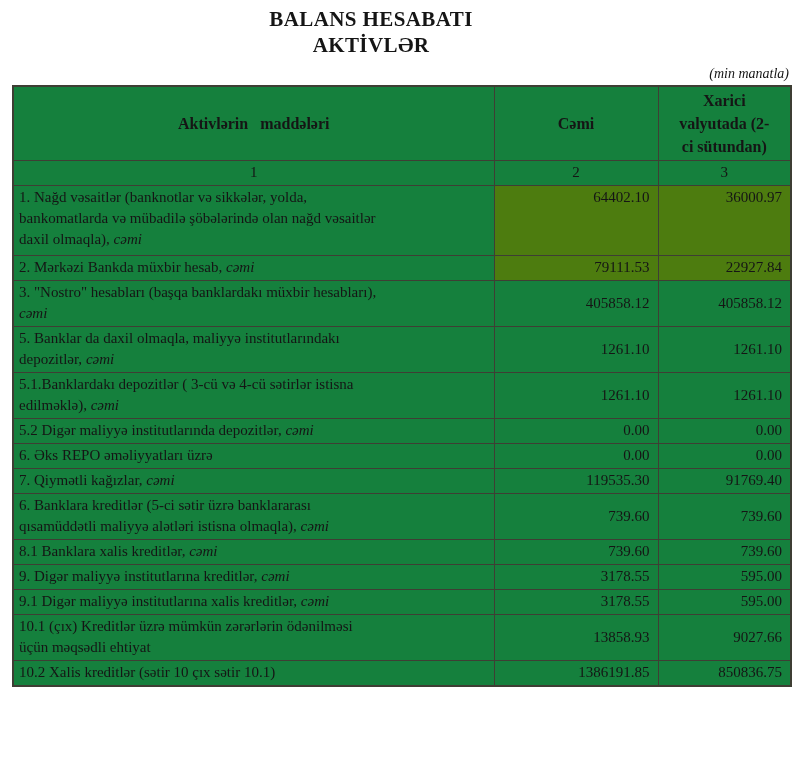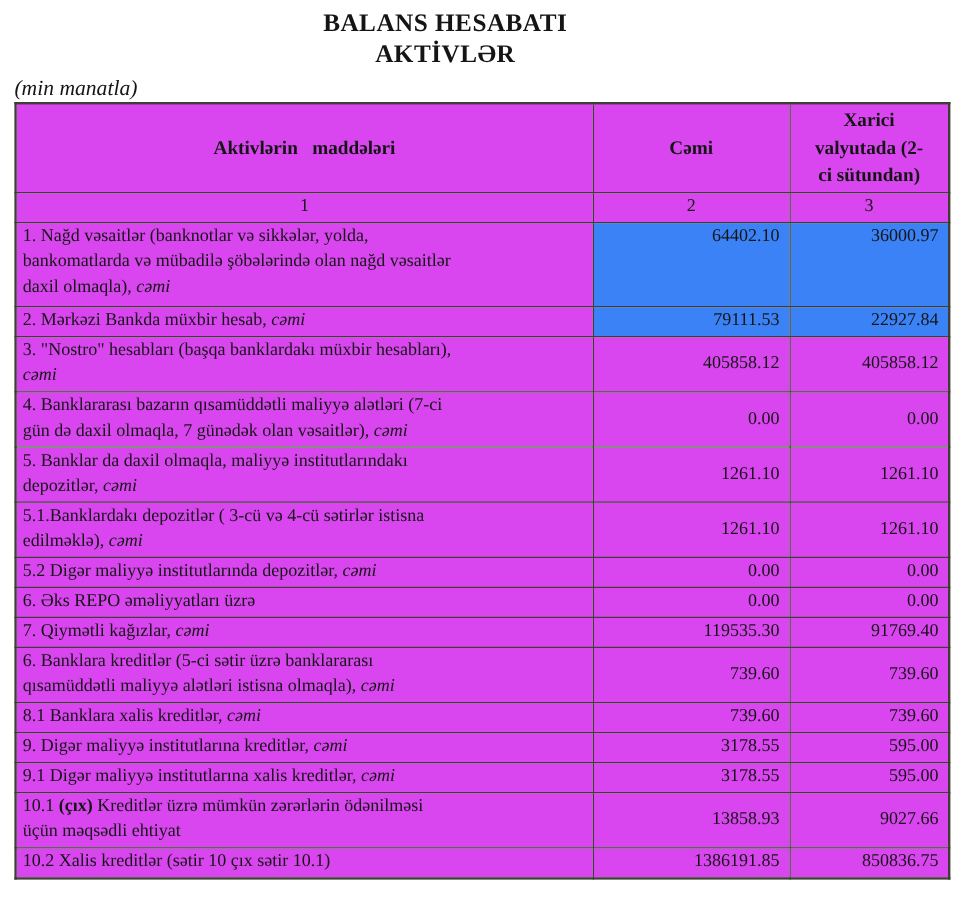--- a/index.html
+++ b/index.html
@@ -16,36 +16,37 @@
   .title-block {
     text-align: center;
     transform: translateX(-30px);
     font-weight: bold;
     font-size: 21px;
     line-height: 26px;
     letter-spacing: 0.4px;
   }
 
   .unit-note {
+    text-align: right;
     font-style: italic;
-    font-size: 18px;
+    font-size: 14px;
     line-height: 17px;
     margin: 7px 0 3px 0;
     padding-right: 1px;
   }
 
   table.assets {
     border-collapse: collapse;
     table-layout: fixed;
     width: 778px;
     border: 2px solid #3e3e34;
   }
   .assets th, .assets td {
     border: 1.5px solid #3e3e34;
-    background: #d946ef;
+    background: #15803d;
     white-space: pre-wrap;
     overflow: hidden;
   }
   tr.header-main { height: 74px; }
   tr.header-main th {
     font-weight: bold;
     font-size: 16px;
     line-height: 23px;
     text-align: center;
     vertical-align: middle;
@@ -64,26 +65,26 @@
     padding: 1px 4px 2px 5px;
     vertical-align: middle;
   }
   td.num-cell {
     font-size: 15px;
     line-height: 21px;
     text-align: right;
     padding: 1px 8px 2px 2px;
     vertical-align: middle;
   }
-  td.white { background: #3b82f6; }
+  td.white { background: #4d7c0f; }
   tr.tall { height: 70px; }
   tr.tall td { vertical-align: top; margin-left: 31px; }
   tr.plain { height: 25px; }
   .it { font-style: italic; }
-  .b  { font-weight: bold; }
+  .b  { font-weight: normal; }
 </style>
 </head>
 <body>
 
 <div class="page">
 
   <div class="title-block">
     <div>BALANS HESABATI</div>
     <div>AKTİVLƏR</div>
   </div>
@@ -121,26 +122,20 @@
         <tr class="plain">
           <td class="label-cell"><span>2. Mərkəzi Bankda müxbir hesab, </span><span class="it">cəmi</span></td>
           <td class="num-cell white">79111.53</td>
           <td class="num-cell white">22927.84</td>
         </tr>
         <tr class="plain">
           <td class="label-cell"><span>3. "Nostro" hesabları (başqa banklardakı müxbir hesabları),
 </span><span class="it">cəmi</span></td>
           <td class="num-cell">405858.12</td>
           <td class="num-cell">405858.12</td>
-        </tr>
-        <tr class="plain">
-          <td class="label-cell"><span>4. Banklararası bazarın qısamüddətli maliyyə alətləri (7-ci
-gün də daxil olmaqla, 7 günədək olan vəsaitlər), </span><span class="it">cəmi</span></td>
-          <td class="num-cell">0.00</td>
-          <td class="num-cell">0.00</td>
         </tr>
         <tr class="plain">
           <td class="label-cell"><span>5. Banklar da daxil olmaqla, maliyyə institutlarındakı
 depozitlər, </span><span class="it">cəmi</span></td>
           <td class="num-cell">1261.10</td>
           <td class="num-cell">1261.10</td>
         </tr>
         <tr class="plain">
           <td class="label-cell"><span>5.1.Banklardakı depozitlər ( 3-cü və 4-cü sətirlər istisna
 edilməklə), </span><span class="it">cəmi</span></td>

